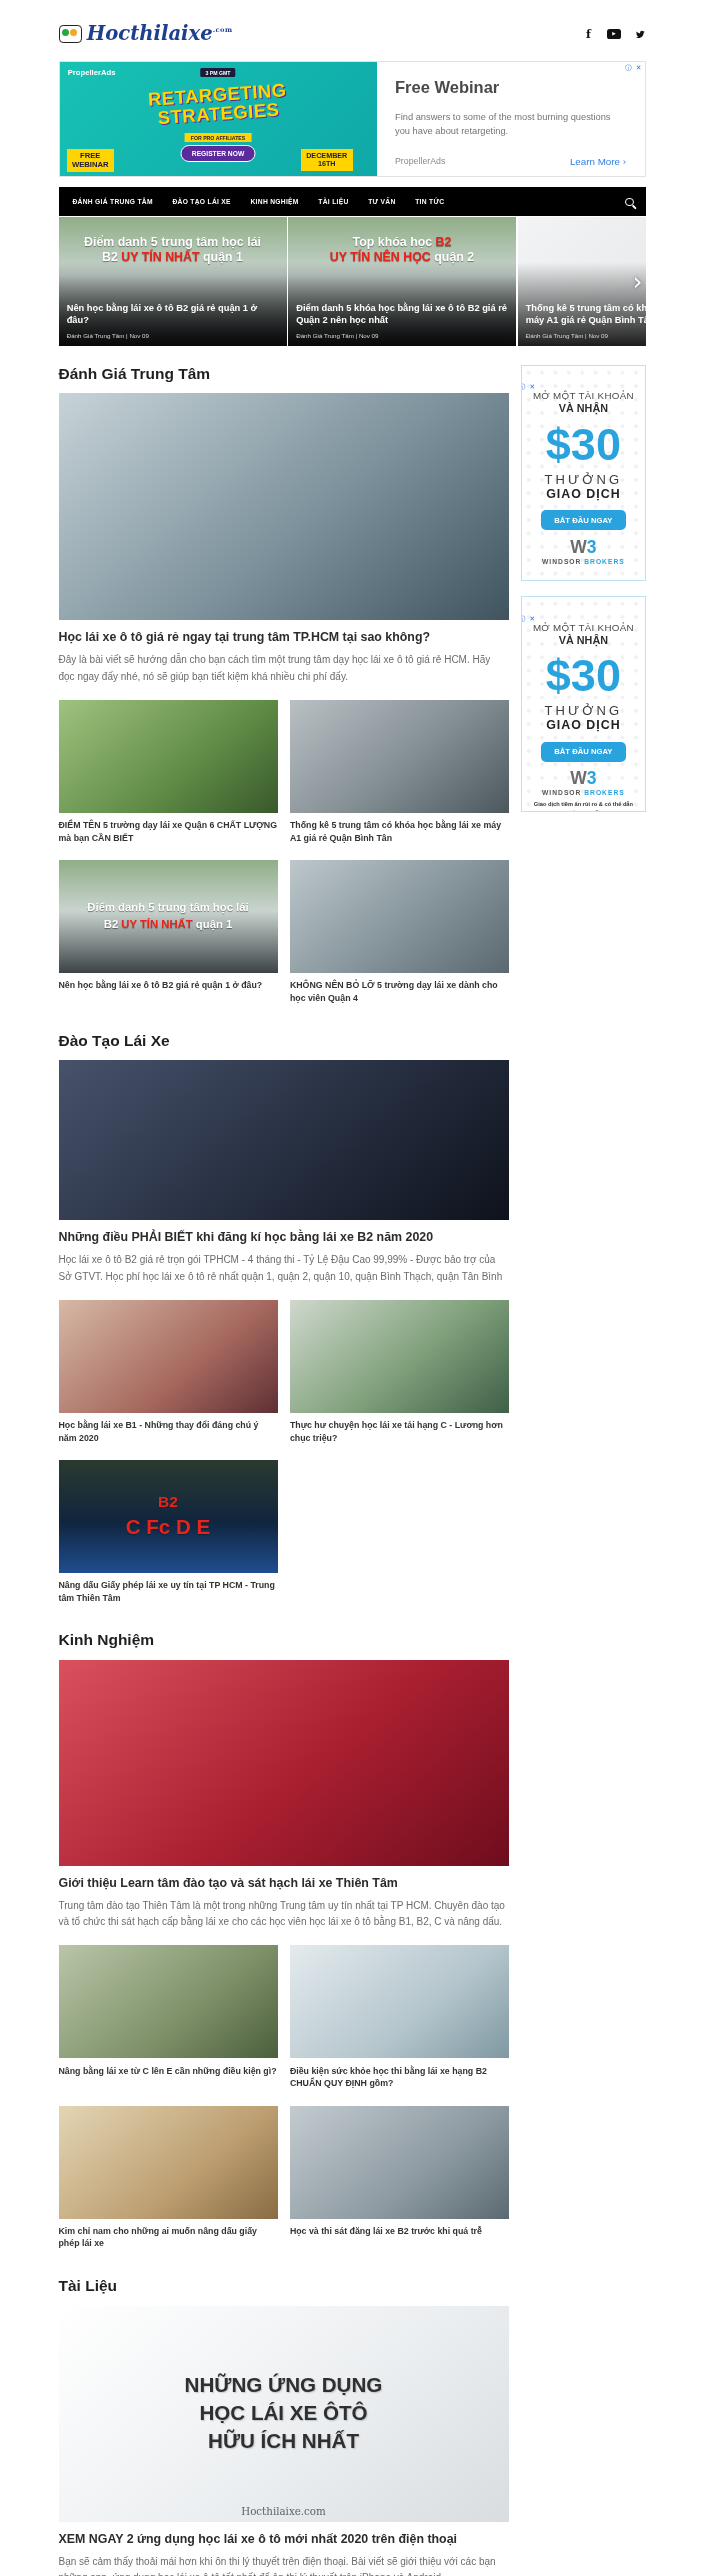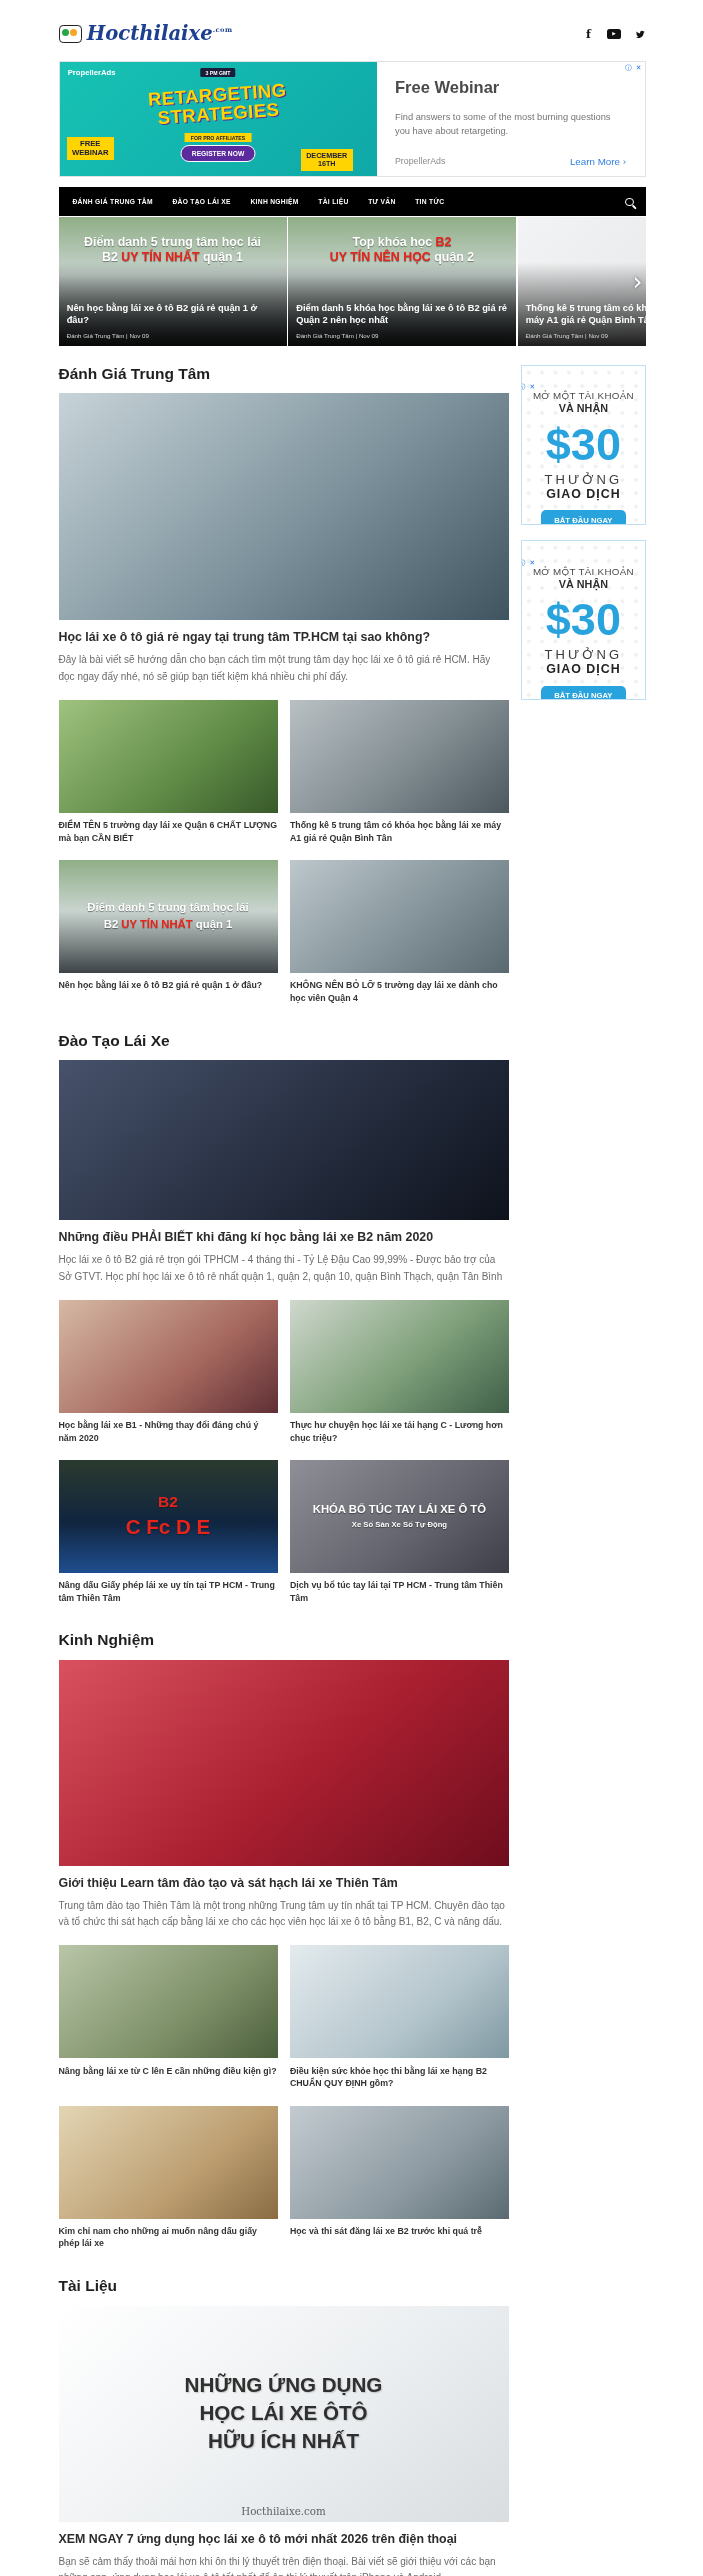--- a/index.html
+++ b/index.html
@@ -30,21 +30,21 @@
 
   
   .top-ad { border: 0.5px solid #e2e2e2; background: #fff; display: flex; height: 116px; position: relative; }
   .adx-corner { position: absolute; top: 2.1px; right: 3.1px; display: flex; gap: 4.1px; color: #1a73e8; font-size: 6.7px; z-index: 5; }
   .adx-corner span { cursor: pointer; }
   .banner { width: 317px; height: 100%; background: linear-gradient(135deg, #17c2b4, #0fa8a8); position: relative; overflow: hidden; flex: none; }
   .banner .brand { position: absolute; top: 6.2px; left: 8.2px; color: #fff; font-weight: 700; font-size: 7.7px; }
   .banner .pill-time { position: absolute; top: 6.2px; left: 50%; transform: translateX(-50%); background: #1b1b3a; color: #fff; font-size: 5.2px; font-weight: 700; padding: 1.5px 5.2px; border-radius: 1.5px; }
   .banner .big { position: absolute; top: 24px; left: 50%; transform: translateX(-50%) rotate(-4deg); text-align: center; color: #ffd400; font-weight: 800; font-size: 18.5px; line-height: 1.02; text-shadow: 1px 1px 0 #5b2a9d; letter-spacing: 0.5px; }
   .banner .ribbon { position: absolute; top: 71px; left: 50%; transform: translateX(-50%); background: #ffd400; color: #1b1b3a; font-size: 5.2px; font-weight: 800; padding: 1.5px 6.2px; }
-  .banner .freeweb { position: absolute; left: 7.2px; bottom: 16px; background: #ffd400; color: #1b1b3a; font-weight: 800; font-size: 7.7px; line-height: 1.1; padding: 3.1px 5.2px; text-align: center; }
+  .banner .freeweb { position: absolute; left: 7.2px; bottom: 4px; background: #ffd400; color: #1b1b3a; font-weight: 800; font-size: 7.7px; line-height: 1.1; padding: 3.1px 5.2px; text-align: center; }
   .banner .reg { position: absolute; left: 50%; transform: translateX(-50%); bottom: 14.4px; background: #5b2a9d; color: #fff; font-weight: 800; font-size: 6.7px; padding: 4.1px 10.3px; border-radius: 9.3px; border: 1px solid #fff; cursor: pointer; }
   .banner .date { position: absolute; right: 24px; bottom: 5.2px; background: #ffd400; color: #1b1b3a; font-weight: 800; font-size: 7.2px; line-height: 1.1; padding: 3.1px 5.2px; text-align: center; }
   .ad-copy { flex: 1; padding: 15.5px 18.5px 9.3px; display: flex; flex-direction: column; }
   .ad-copy h2 { font-size: 16.5px; color: #4a4a4a; font-weight: 700; }
   .ad-copy p { margin-top: 13.4px; font-size: 9.3px; color: #757575; line-height: 1.55; max-width: 247px; }
   .ad-foot { margin-top: auto; display: flex; align-items: center; justify-content: space-between; }
   .ad-foot .sponsor { color: #8a8a8a; font-size: 8.8px; }
   .ad-foot .learn { color: #2f7fe0; font-size: 9.8px; cursor: pointer; }
 
   
@@ -107,21 +107,21 @@
 
   .ovl-c { position: absolute; inset: 0; display: flex; flex-direction: column; align-items: center; justify-content: center; gap: 3.1px; text-align: center; padding: 0 7.2px; }
   .ovl-c .l { font-weight: 800; line-height: 1.2; }
   .ovl-c .w { color: #fff; text-shadow: 0 0.5px 1px rgba(0,0,0,.45); }
   .ovl-c .r { color: #e8231a; text-shadow: 0 0.5px 1px rgba(0,0,0,.25); }
   .ovl-c .d { color: #2f2f2f; text-shadow: 1px 1px 1.5px rgba(0,0,0,.18); }
   .f22 { font-size: 11.3px; } .f30 { font-size: 15.5px; } .f40 { font-size: 20.6px; }
   .watermark { position: absolute; bottom: 4.1px; left: 0; right: 0; text-align: center; font-family: "DejaVu Serif", serif; color: rgba(60,60,60,.8); font-size: 10.3px; }
 
   
-  .side-ad { width: 125px; height: 160px; border: 0.5px solid #bfe0f2; background: #fff; position: relative; margin-bottom: 15.5px; padding-top: 15.5px; text-align: center; overflow: hidden; }
+  .side-ad { width: 125px; height: 216px; border: 0.5px solid #bfe0f2; background: #fff; position: relative; margin-bottom: 15.5px; padding-top: 15.5px; text-align: center; overflow: hidden; }
   .side-ad .dots { position: absolute; inset: 0; background-image: radial-gradient(#e3e3e3 1.5px, transparent 2.1px); background-size: 13.4px 13.4px; opacity: .55; }
   .side-ad > * { position: relative; }
   .side-ad .l1 { font-size: 9.8px; color: #4a4a4a; letter-spacing: 0.3px; }
   .side-ad .l2 { font-size: 10.8px; color: #2e2e2e; font-weight: 800; margin-top: 1px; }
   .side-ad .amount { font-size: 45px; font-weight: 800; color: #29a3dd; line-height: 1; margin-top: 7.2px; }
   .side-ad .w1 { font-size: 13px; color: #3c3c3c; letter-spacing: 3.1px; margin-top: 5.2px; }
   .side-ad .w2 { font-size: 12.4px; color: #222; font-weight: 800; letter-spacing: 1px; }
   .side-ad .cta { display: inline-block; margin-top: 9.3px; background: #29a3dd; color: #fff; font-weight: 800; font-size: 7.7px; padding: 5.7px 13.4px; border-radius: 5px; cursor: pointer; }
   .side-ad .mark { font-size: 17.5px; font-weight: 800; margin-top: 6.2px; color: #6d6d6d; }
   .side-ad .mark b { color: #29a3dd; }
@@ -289,29 +289,20 @@
           </article>
           <article class="card">
             <div class="thumb small ph-bcde">
               <div class="ovl-c">
                 <div class="l r f30"><span>B2</span></div>
                 <div class="l r f40"><span>C  Fc  D  E</span></div>
               </div>
             </div>
             <h4>Nâng dấu Giấy phép lái xe uy tín tại TP HCM - Trung tâm Thiên Tâm</h4>
           </article>
-          <article class="card">
-            <div class="thumb small ph-botuc">
-              <div class="ovl-c">
-                <div class="l w f22"><span>KHÓA BỔ TÚC TAY LÁI XE Ô TÔ</span></div>
-                <div class="l w f22" style="font-size:7.7px;"><span>Xe Số Sàn      Xe Số Tự Động</span></div>
-              </div>
-            </div>
-            <h4>Dịch vụ bổ túc tay lái tại TP HCM - Trung tâm Thiên Tâm</h4>
-          </article>
         </div>
       </section>
 
       <section class="section">
         <h2 class="sec-title">Kinh Nghiệm</h2>
         <article class="feature">
           <div class="thumb big h400 ph-red-car"></div>
           <h3 class="f-title">Giới thiệu Learn tâm đào tạo và sát hạch lái xe Thiên Tâm</h3>
           <p class="excerpt">Trung tâm đào tạo Thiên Tâm là một trong những Trung tâm uy tín nhất tại TP HCM. Chuyên đào tạo và tổ chức thi sát hạch cấp bằng lái xe cho các học viên học lái xe ô tô bằng B1, B2, C và nâng dấu.</p>
         </article>
@@ -339,21 +330,21 @@
         <h2 class="sec-title">Tài Liệu</h2>
         <article class="feature">
           <div class="thumb big h420 ph-marble">
             <div class="ovl-c">
               <div class="l d f40"><span>NHỮNG ỨNG DỤNG</span></div>
               <div class="l d f40"><span>HỌC LÁI XE ÔTÔ</span></div>
               <div class="l d f40"><span>HỮU ÍCH NHẤT</span></div>
             </div>
             <div class="watermark">Hocthilaixe.com</div>
           </div>
-          <h3 class="f-title">XEM NGAY 7 ứng dụng học lái xe ô tô mới nhất 2026 trên điện thoại</h3>
+          <h3 class="f-title">XEM NGAY 2 ứng dụng học lái xe ô tô mới nhất 2020 trên điện thoại</h3>
           <p class="excerpt">Bạn sẽ cảm thấy thoải mái hơn khi ôn thi lý thuyết trên điện thoại. Bài viết sẽ giới thiệu với các bạn những app, ứng dụng học lái xe ô tô tốt nhất để ôn thi lý thuyết trên iPhone và Android.</p>
         </article>
 
       </section>
 
     </div>
 
     <aside class="sidebar">
       <div class="side-ad">
         <div class="dots"></div>

